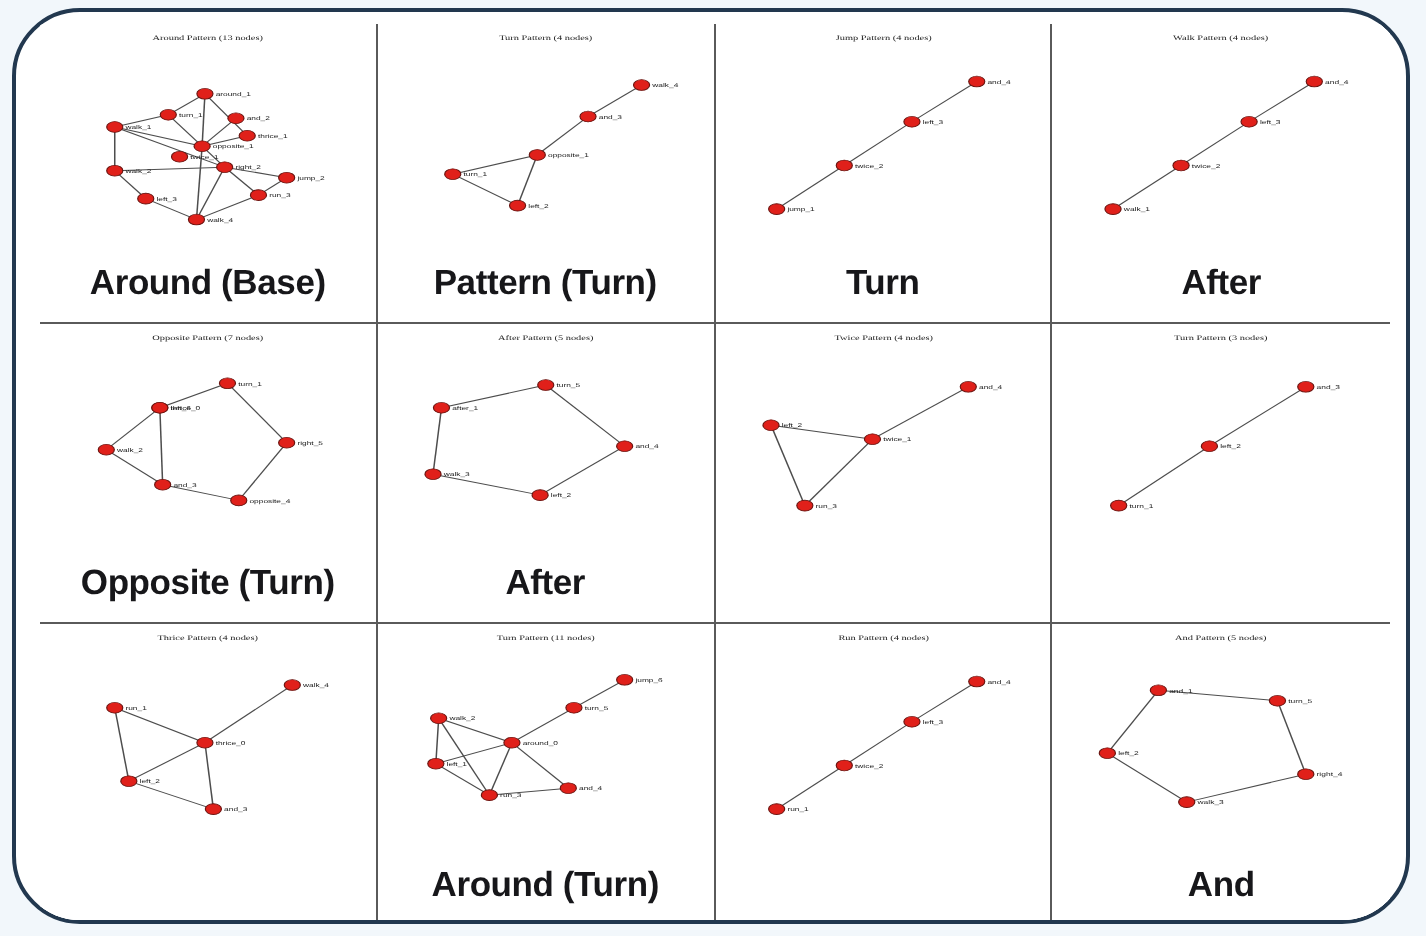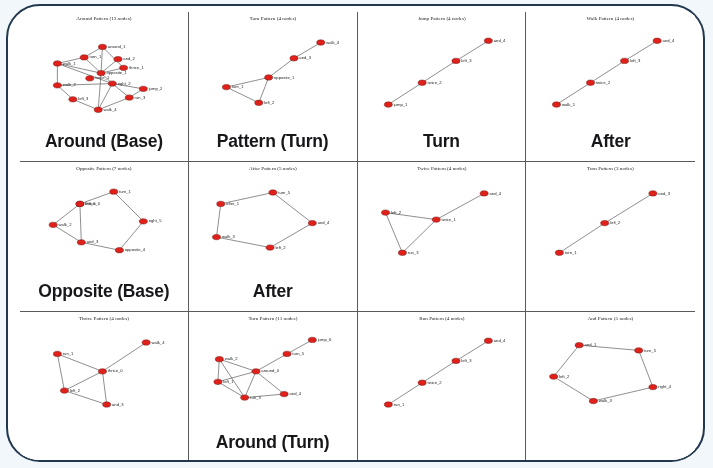--- a/index.html
+++ b/index.html
@@ -204,21 +204,21 @@
             <circle class="node" cx="73.52" cy="53" r="2.4"></circle>
             <text class="nlabel" x="76.72" y="54">right_5</text>
             <circle class="node" cx="59.239999999999995" cy="78.74000000000001" r="2.4"></circle>
             <text class="nlabel" x="62.44" y="79.74000000000001">opposite_4</text>
             <circle class="node" cx="36.56" cy="71.72" r="2.4"></circle>
             <text class="nlabel" x="39.760000000000005" y="72.72">and_3</text>
             <circle class="node" cx="35.72" cy="37.400000000000006" r="2.4"></circle>
             <text class="nlabel" x="38.92" y="38.400000000000006">thrice_0</text>
           </svg>
         </div>
-        <div class="caption">Opposite (Base)</div>
+        <div class="caption">Opposite (Turn)</div>
       </div>
       <div class="cell">
         <div class="plot">
           <svg viewBox="0 0 100 100" preserveAspectRatio="none">
             <text class="ptitle" x="50" y="7" text-anchor="middle">After Pattern (5 nodes)</text>
             <line class="edge" x1="18.92" y1="37.400000000000006" x2="50" y2="27.259999999999998"></line>
             <line class="edge" x1="50" y1="27.259999999999998" x2="73.52" y2="54.56"></line>
             <line class="edge" x1="73.52" y1="54.56" x2="48.32" y2="76.4"></line>
             <line class="edge" x1="48.32" y1="76.4" x2="16.4" y2="67.03999999999999"></line>
             <line class="edge" x1="16.4" y1="67.03999999999999" x2="18.92" y2="37.400000000000006"></line>
@@ -357,15 +357,16 @@
             <circle class="node" cx="66.8" cy="34.28" r="2.4"></circle>
             <text class="nlabel" x="70" y="35.28">turn_5</text>
             <circle class="node" cx="75.2" cy="67.03999999999999" r="2.4"></circle>
             <text class="nlabel" x="78.4" y="68.03999999999999">right_4</text>
             <circle class="node" cx="39.92" cy="79.52" r="2.4"></circle>
             <text class="nlabel" x="43.120000000000005" y="80.52">walk_3</text>
             <circle class="node" cx="16.4" cy="57.68" r="2.4"></circle>
             <text class="nlabel" x="19.599999999999998" y="58.68">left_2</text>
           </svg>
         </div>
+        <div class="caption">And</div>
       </div>
     </div>
 </div>
 
 </body></html>

